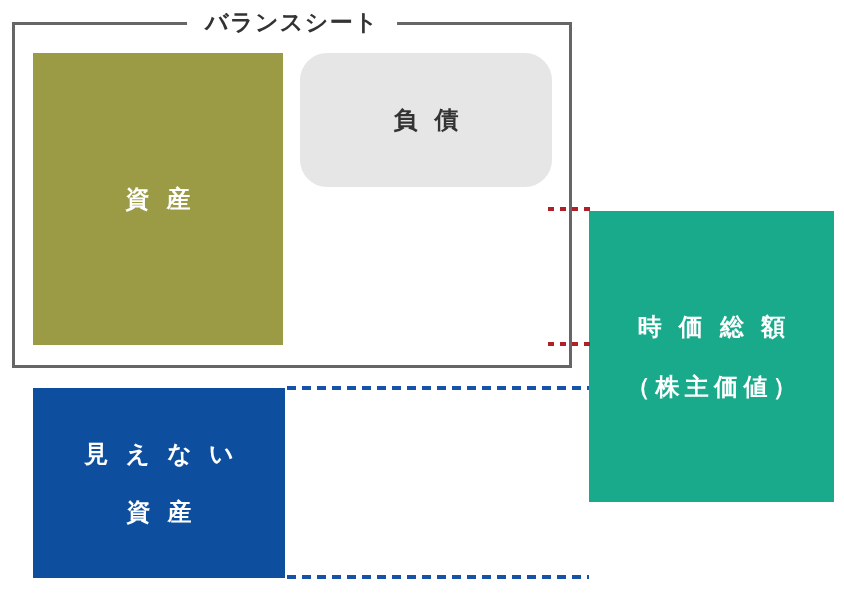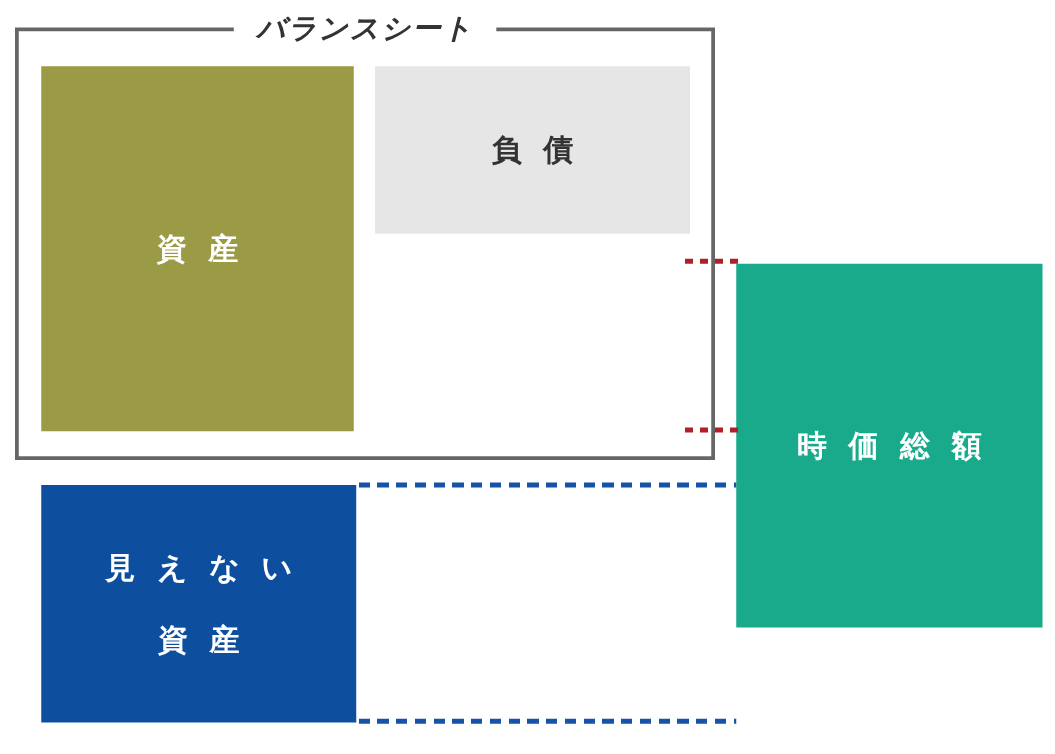--- a/index.html
+++ b/index.html
@@ -31,21 +31,20 @@
     left: 50%;
     transform: translateX(-50%);
     background: #ffffff;
     padding: 0 18px;
     font-size: 23px;
     font-weight: bold;
     letter-spacing: 0.06em;
     color: var(--title_text);
     white-space: nowrap;
     line-height: 1.2;
-    font-style: italic;
   }
   
   .box {
     position: absolute;
     display: flex;
     flex-direction: column;
     align-items: center;
     justify-content: center;
     font-weight: bold;
     font-size: 24px;
@@ -55,20 +54,21 @@
   }
   .box-assets {
     left: 33px; top: 53px; width: 250px; height: 292px;
     background: var(--assets_bg);
     color: var(--label_on_dark);
   }
   .box-liabilities {
     left: 300px; top: 53px; width: 252px; height: 134px;
     background: var(--liabilities_bg);
     color: var(--liabilities_text);
+    border-radius: 27px;
   }
   .box-net-assets {
     left: 300px; top: 210px; width: 252px; height: 135px;
     background: var(--net_assets_bg);
     color: var(--net_assets_text);
   }
   .box-invisible {
     left: 33px; top: 388px; width: 252px; height: 190px;
     background: var(--invisible_assets_bg);
     color: var(--label_on_dark);
@@ -120,20 +120,21 @@
   </div>
 
 
   <div class="box box-invisible">
     <span>見 え な い</span>
     <span>資 産</span>
   </div>
 
   <div class="box box-marketcap">
     <span>時 価 総 額</span>
+    <span>（株主価値）</span>
   </div>
 
   <div class="connector connector-red top"></div>
   <div class="connector connector-red bottom"></div>
   <div class="connector connector-blue top"></div>
   <div class="connector connector-blue bottom"></div>
 
 </div>
 
 </body></html>

